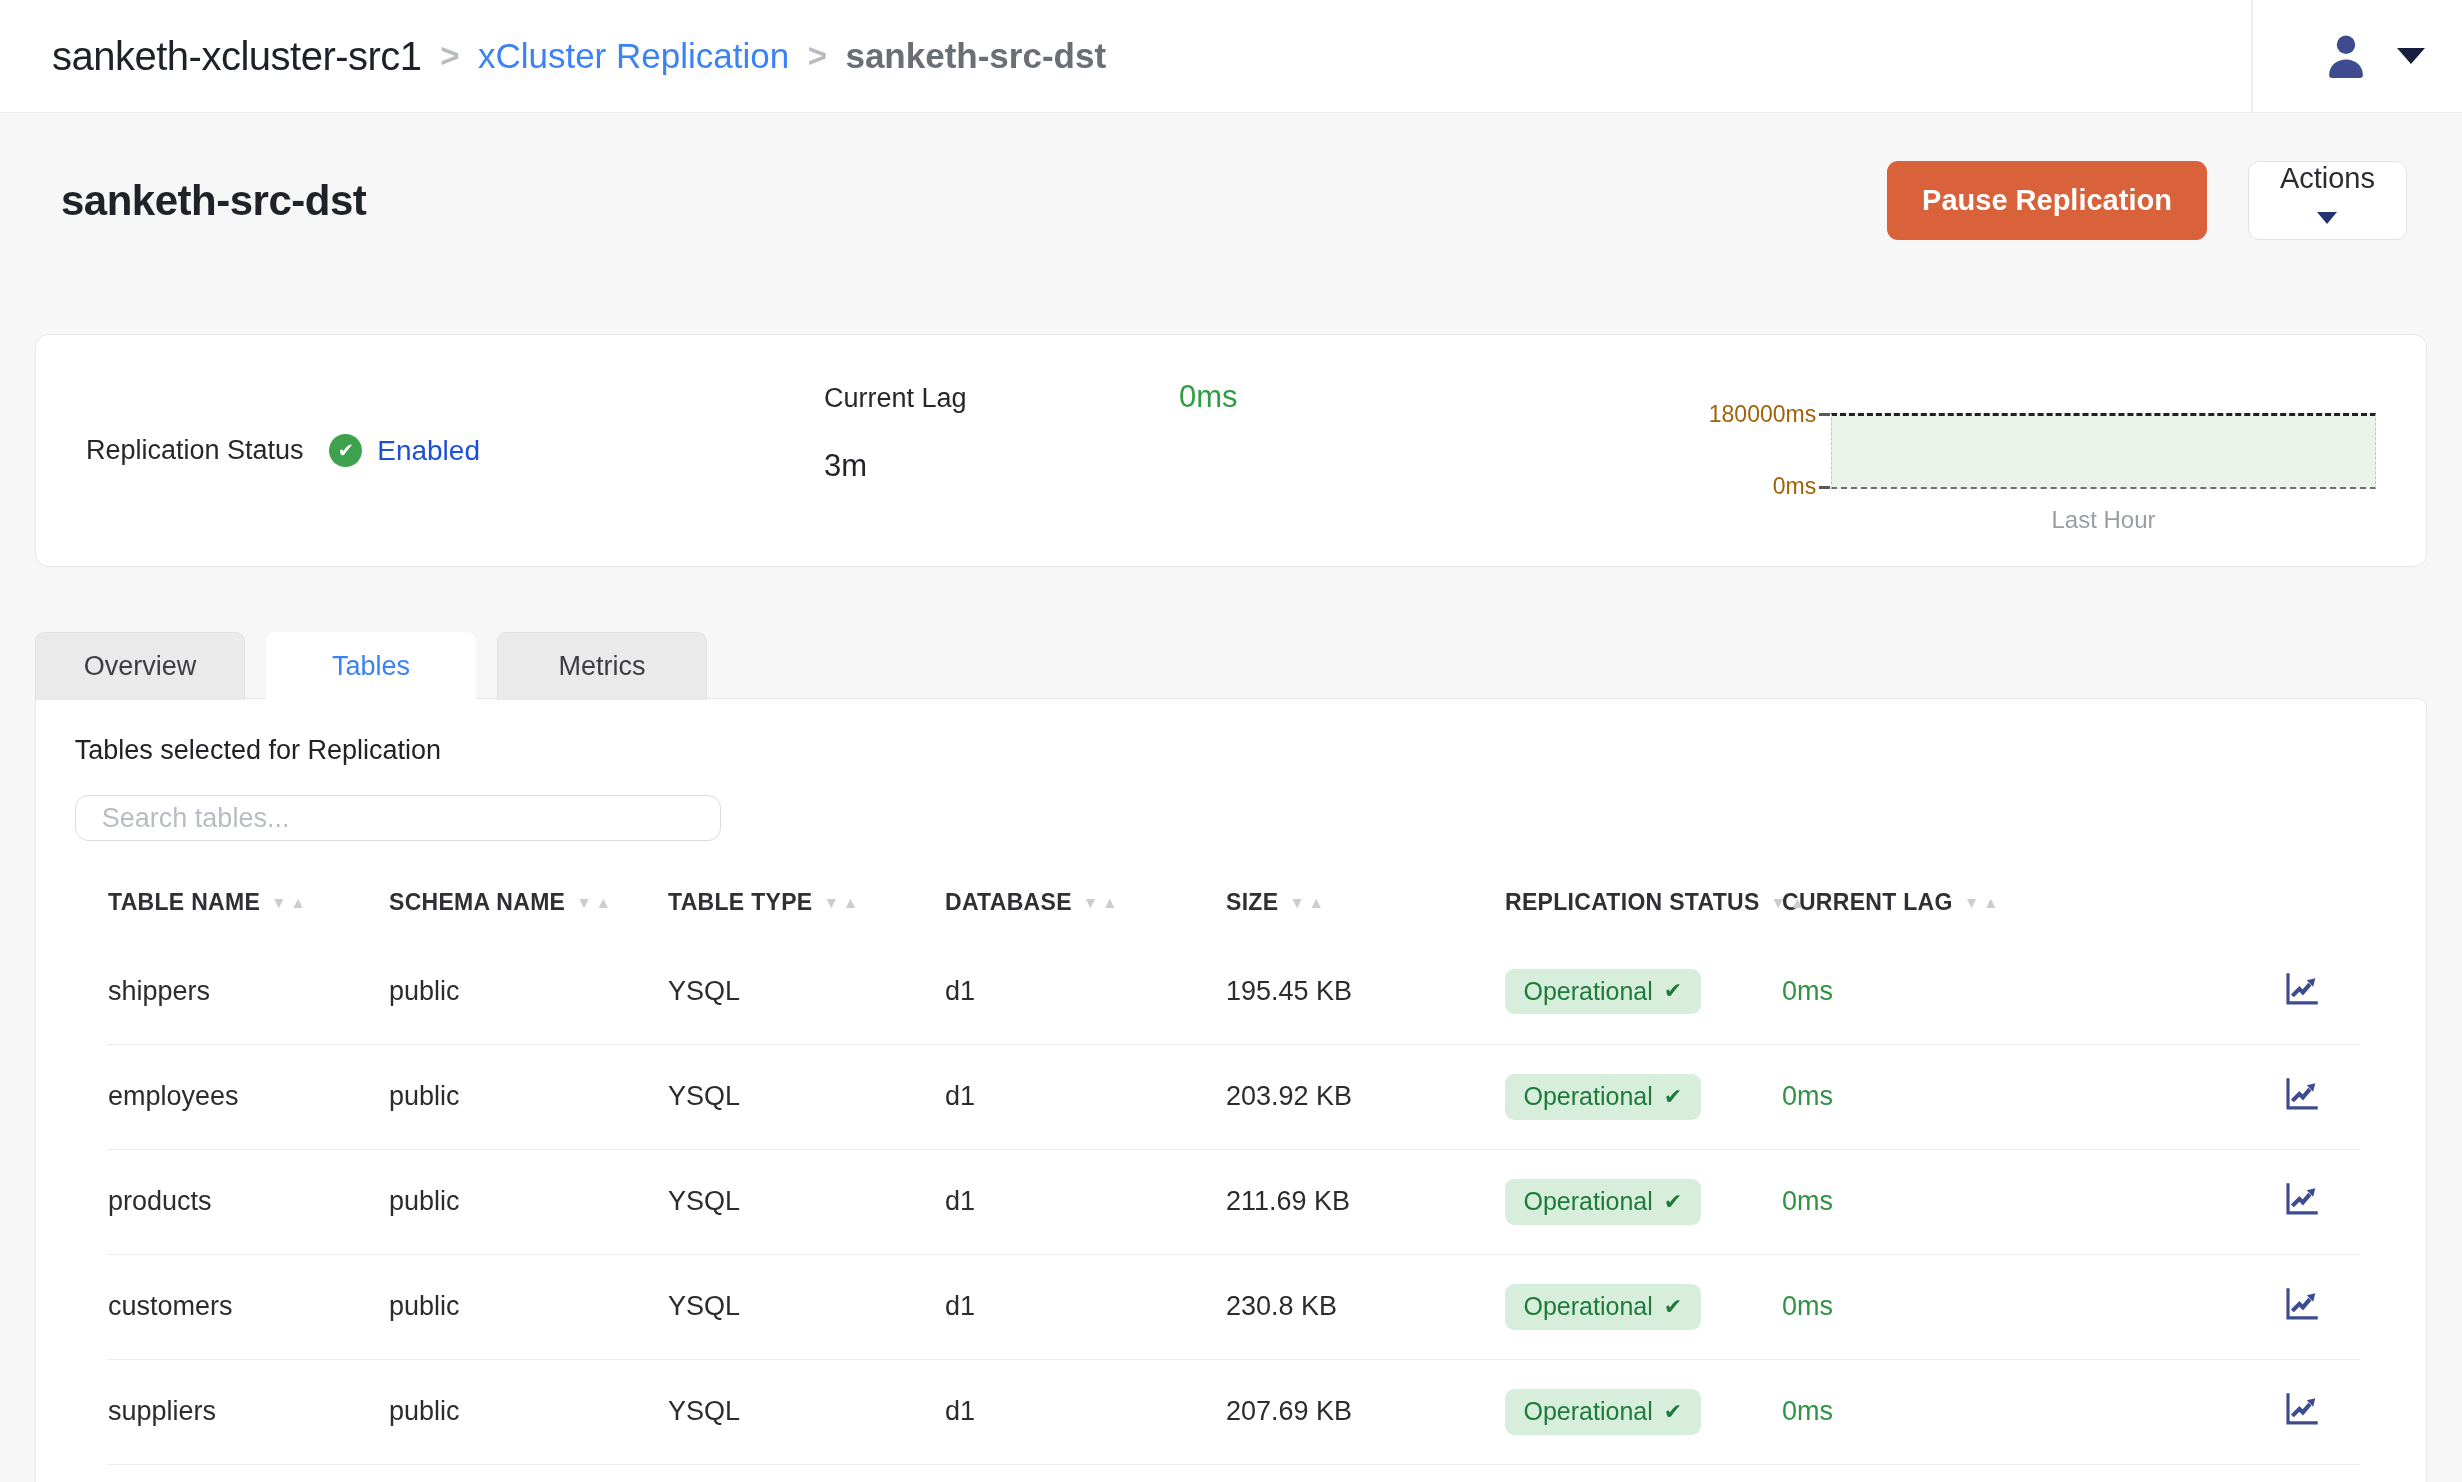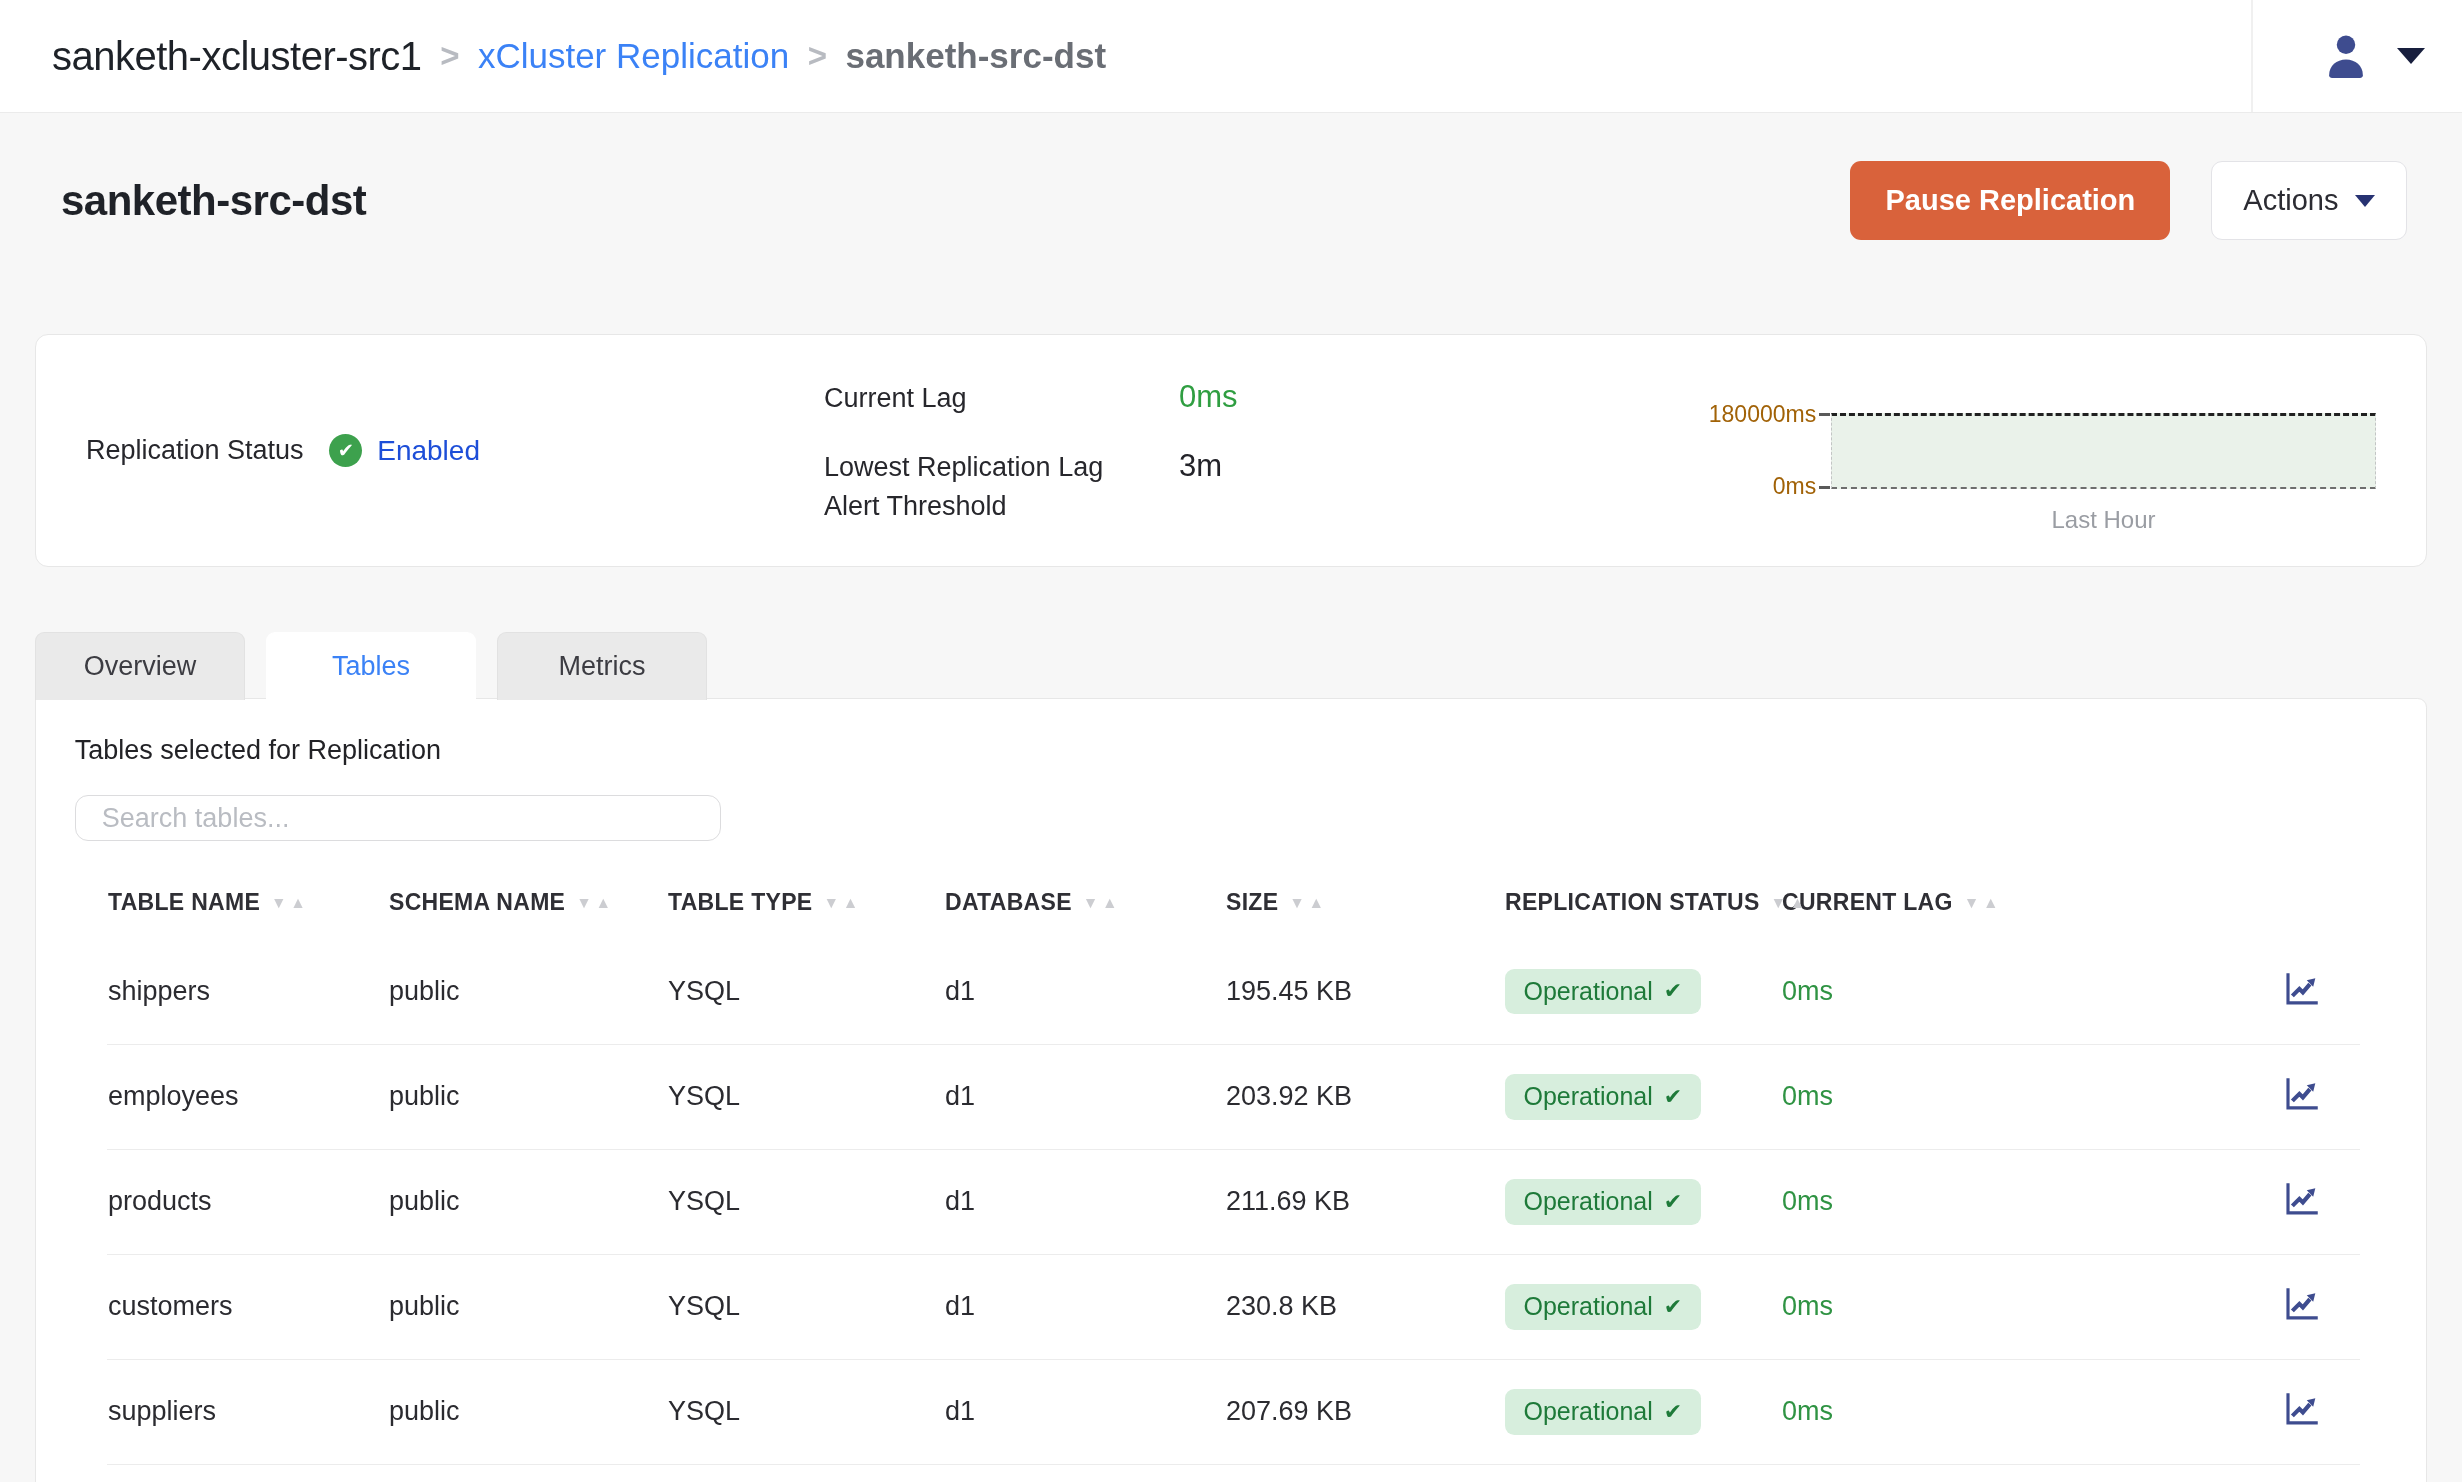--- a/index.html
+++ b/index.html
@@ -33,21 +33,21 @@
   .header-actions { margin-left:auto; display:flex; gap:41px; align-items:center; }
   .btn-pause {
     background:#d9623b; color:#fff; border:none; border-radius:11px;
     height:79px; padding:0 35px; font-size:29px; font-weight:700;
     font-family:"Liberation Sans", sans-serif; cursor:pointer;
   }
   .btn-actions {
     background:#fff; color:#2c2c33; border:1.8px solid #e3e3e7; border-radius:11px;
     height:79px; padding:0 31px; font-size:29px; font-weight:500;
     font-family:"Liberation Sans", sans-serif; cursor:pointer;
-    display:flex; align-items:center; gap:16.6px;
+    display:flex; align-items:center; gap:16.6px;flex-direction:column;
   }
   .btn-caret {
     width:0; height:0;
     border-left:10px solid transparent; border-right:10px solid transparent;
     border-top:12px solid #273272;
   }
   
   .status-card {
     margin:94px 35px 0; height:233px; background:#fff;
     border:1.8px solid #e7e7e7; border-radius:13px;
@@ -160,24 +160,20 @@
 <div class="status-card">
   <div class="status-left">
     <span class="status-label">Replication Status</span>
     <span class="check-circle">✔</span>
     <span class="status-enabled">Enabled</span>
   </div>
   <div class="status-mid">
     <div class="mid-grid">
       <span class="mid-label">Current Lag</span>
       <span class="mid-value green">0ms</span>
-      <span class="mid-label">
-        <span>Lowest Replication Lag</span><br>
-        <span>Alert Threshold</span>
-      </span>
       <span class="mid-value">3m</span>
     </div>
   </div>
   <div class="status-right">
     <div class="chart-row">
       <div class="ylabels">
         <span class="ylabel top">180000ms</span>
         <span class="ylabel bottom">0ms</span>
       </div>
       <div class="plot">

